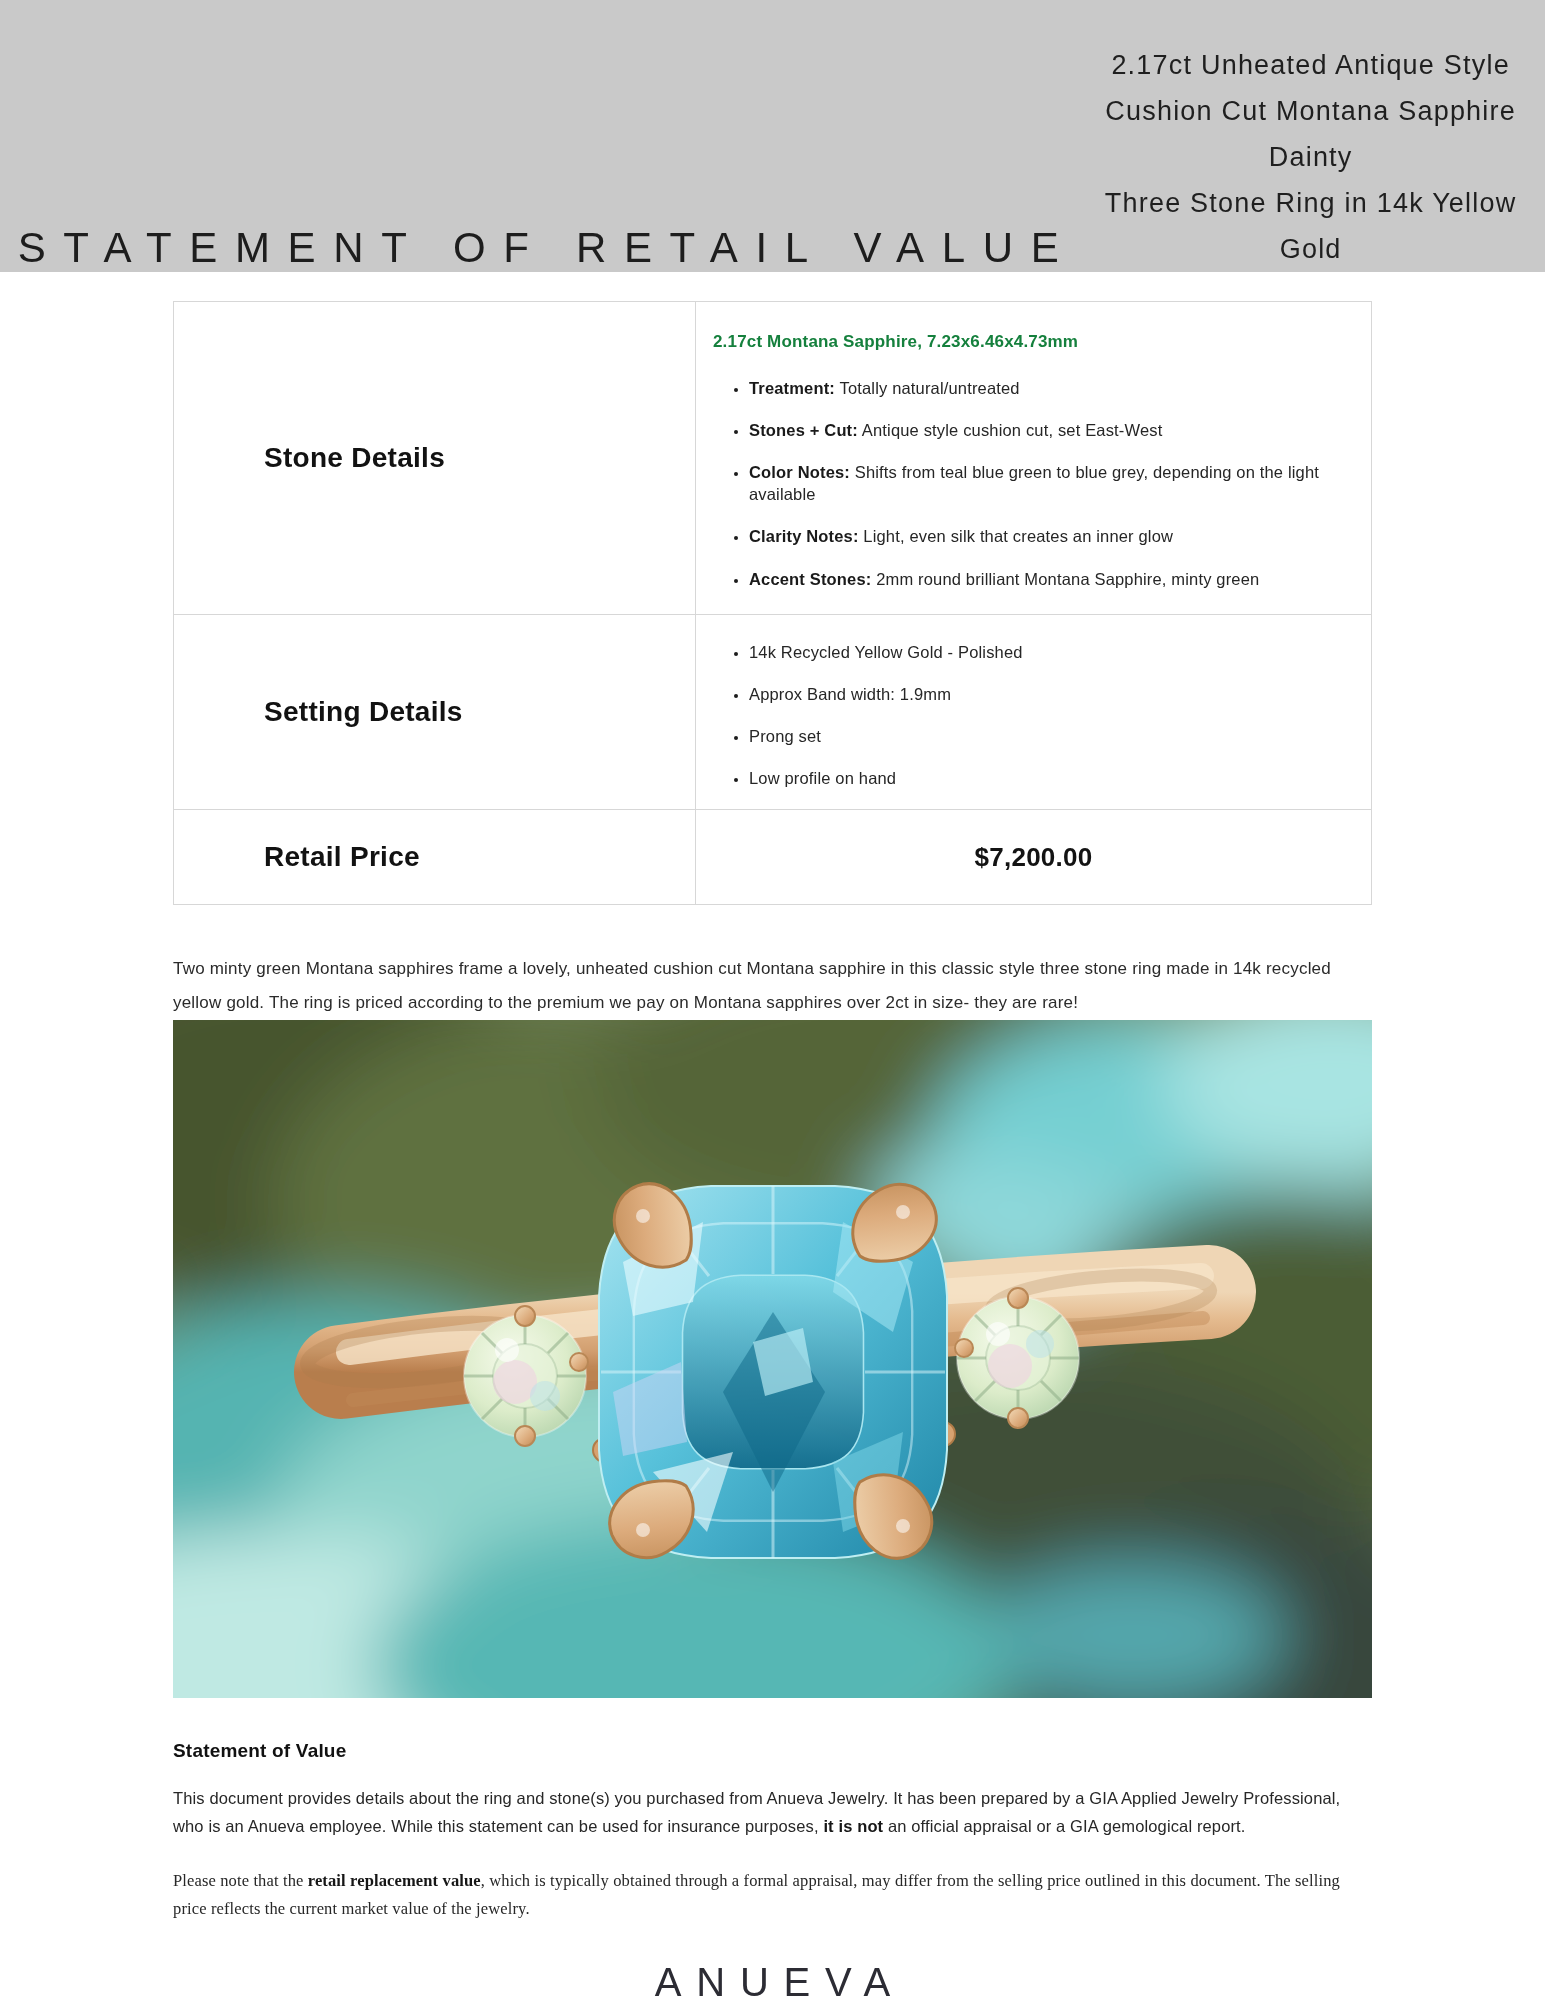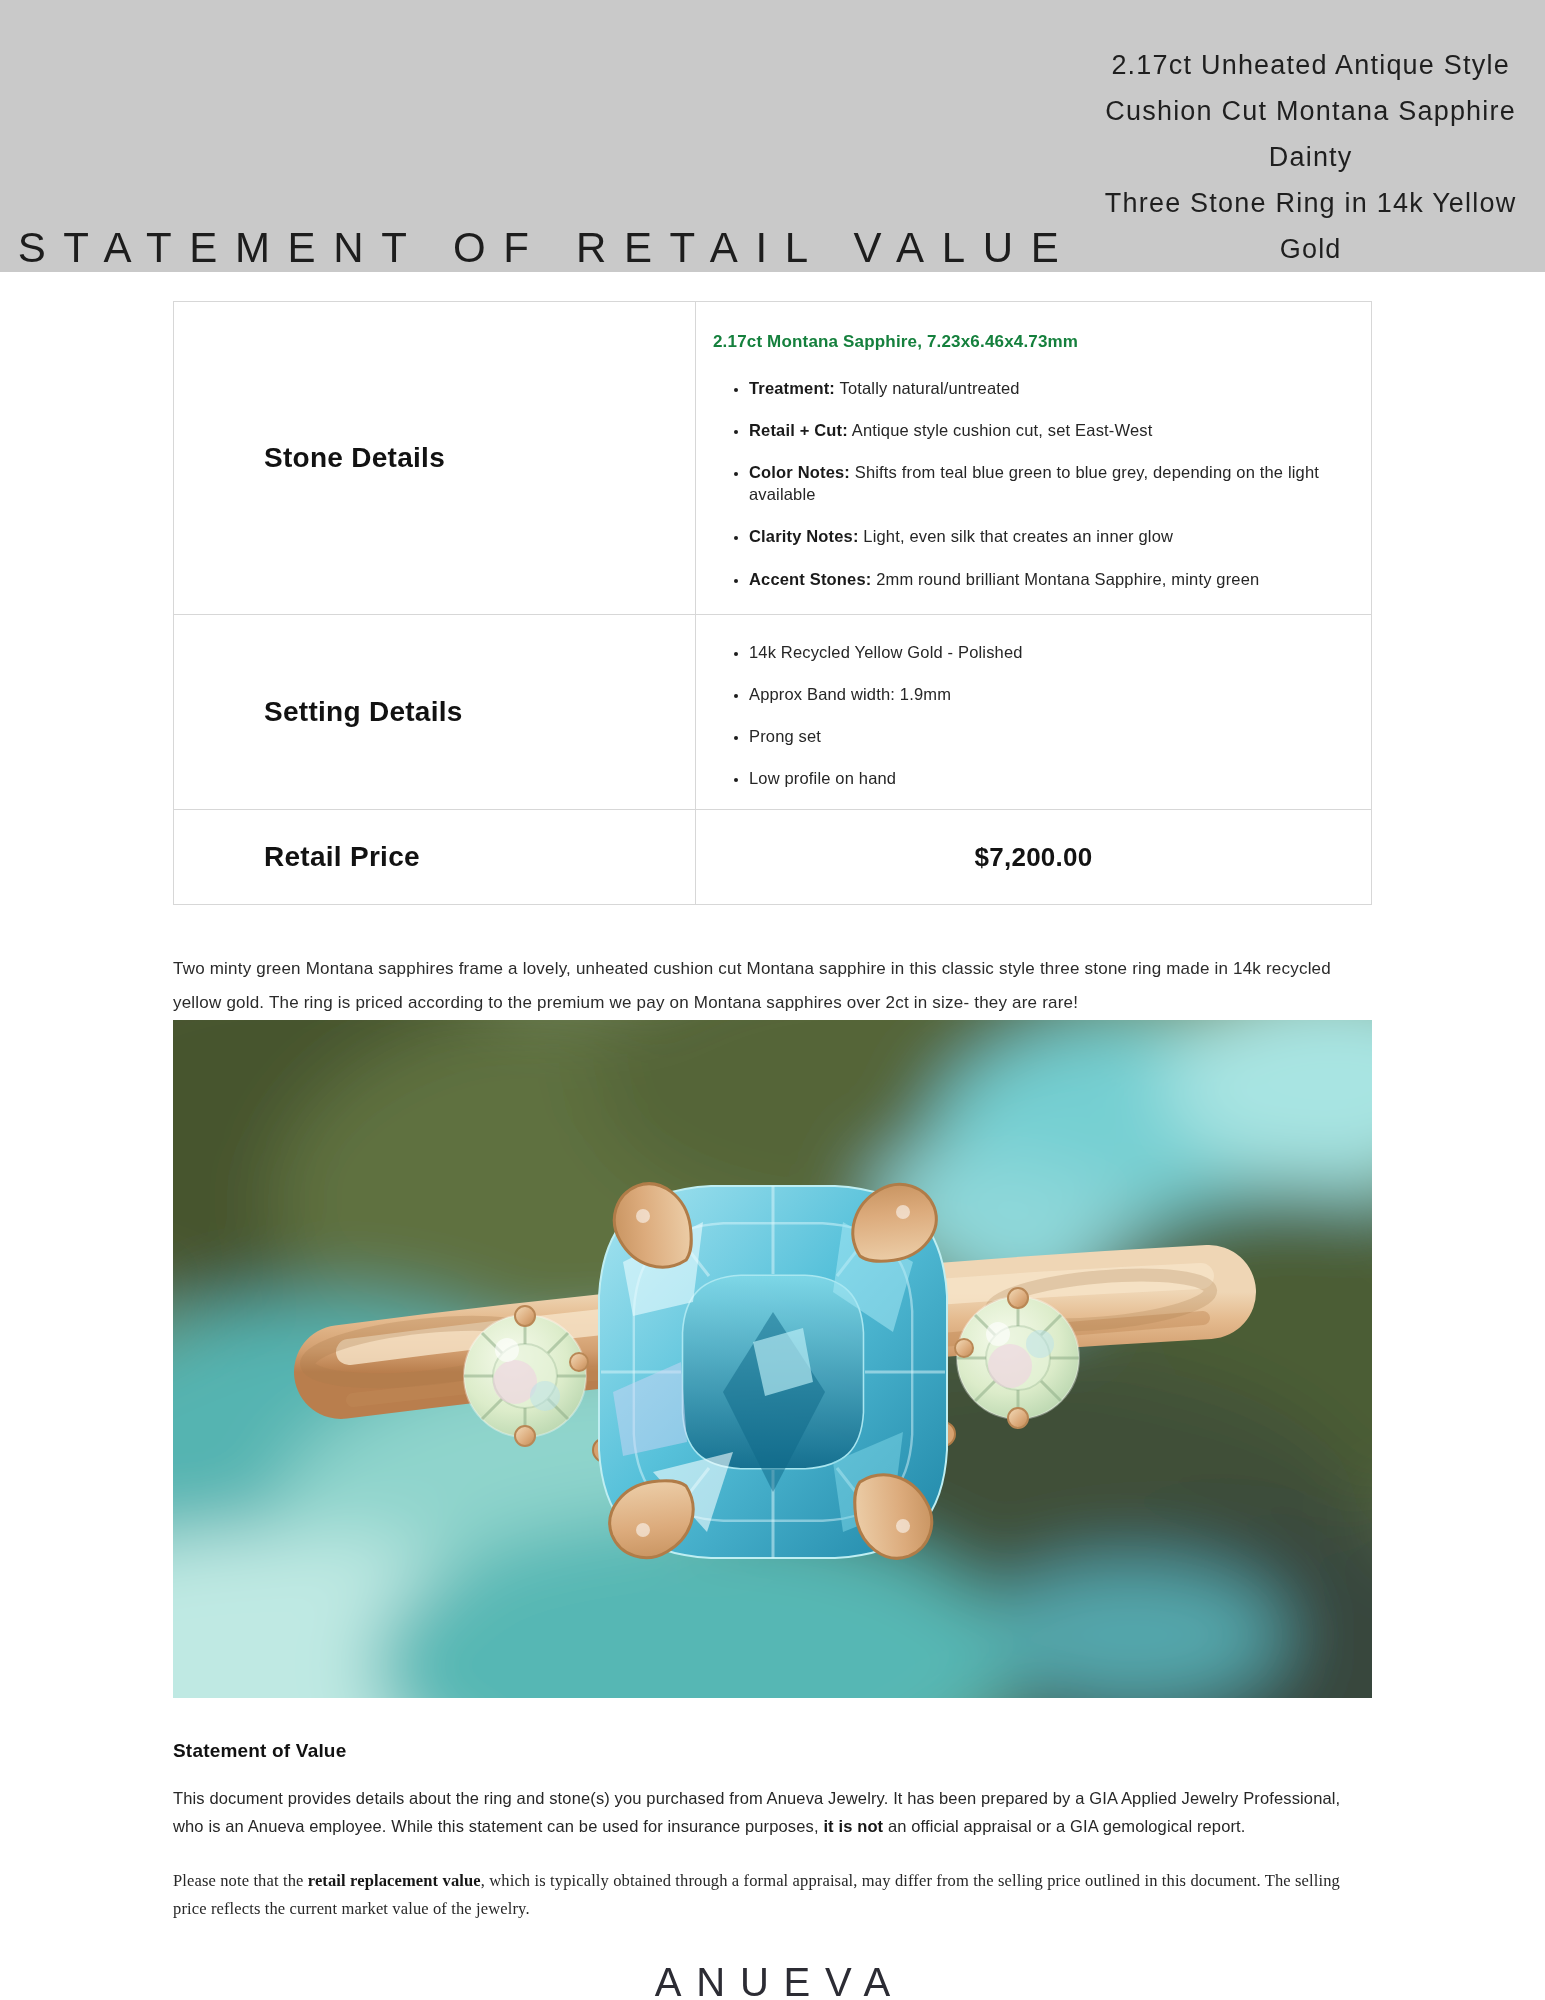--- a/index.html
+++ b/index.html
@@ -95,21 +95,21 @@
   <div class="content">
 
     <div class="dtable">
 
       <div class="drow row-stone">
         <div class="dlabel">Stone Details</div>
         <div class="dcell">
           <p class="cell-heading">2.17ct Montana Sapphire, 7.23x6.46x4.73mm</p>
           <ul class="blist">
             <li><strong>Treatment:</strong><span> Totally natural/untreated</span></li>
-            <li><strong>Retail + Cut:</strong><span> Antique style cushion cut, set East-West</span></li>
+            <li><strong>Stones + Cut:</strong><span> Antique style cushion cut, set East-West</span></li>
             <li><strong>Color Notes:</strong><span> Shifts from teal blue green to blue grey, depending on the light available</span></li>
             <li><strong>Clarity Notes:</strong><span> Light, even silk that creates an inner glow</span></li>
             <li><strong>Accent Stones:</strong><span> 2mm round brilliant Montana Sapphire, minty green</span></li>
           </ul>
         </div>
       </div>
 
       <div class="drow row-setting">
         <div class="dlabel">Setting Details</div>
         <div class="dcell">

